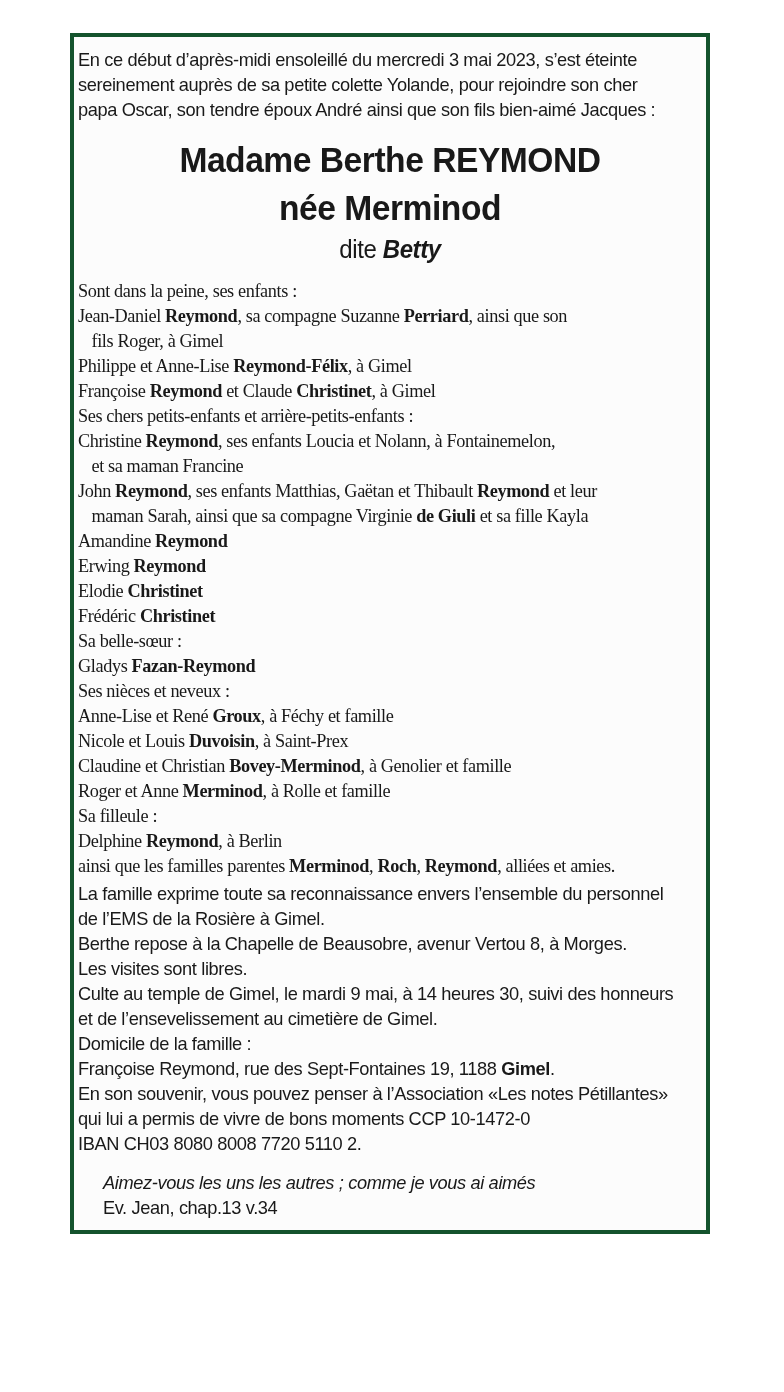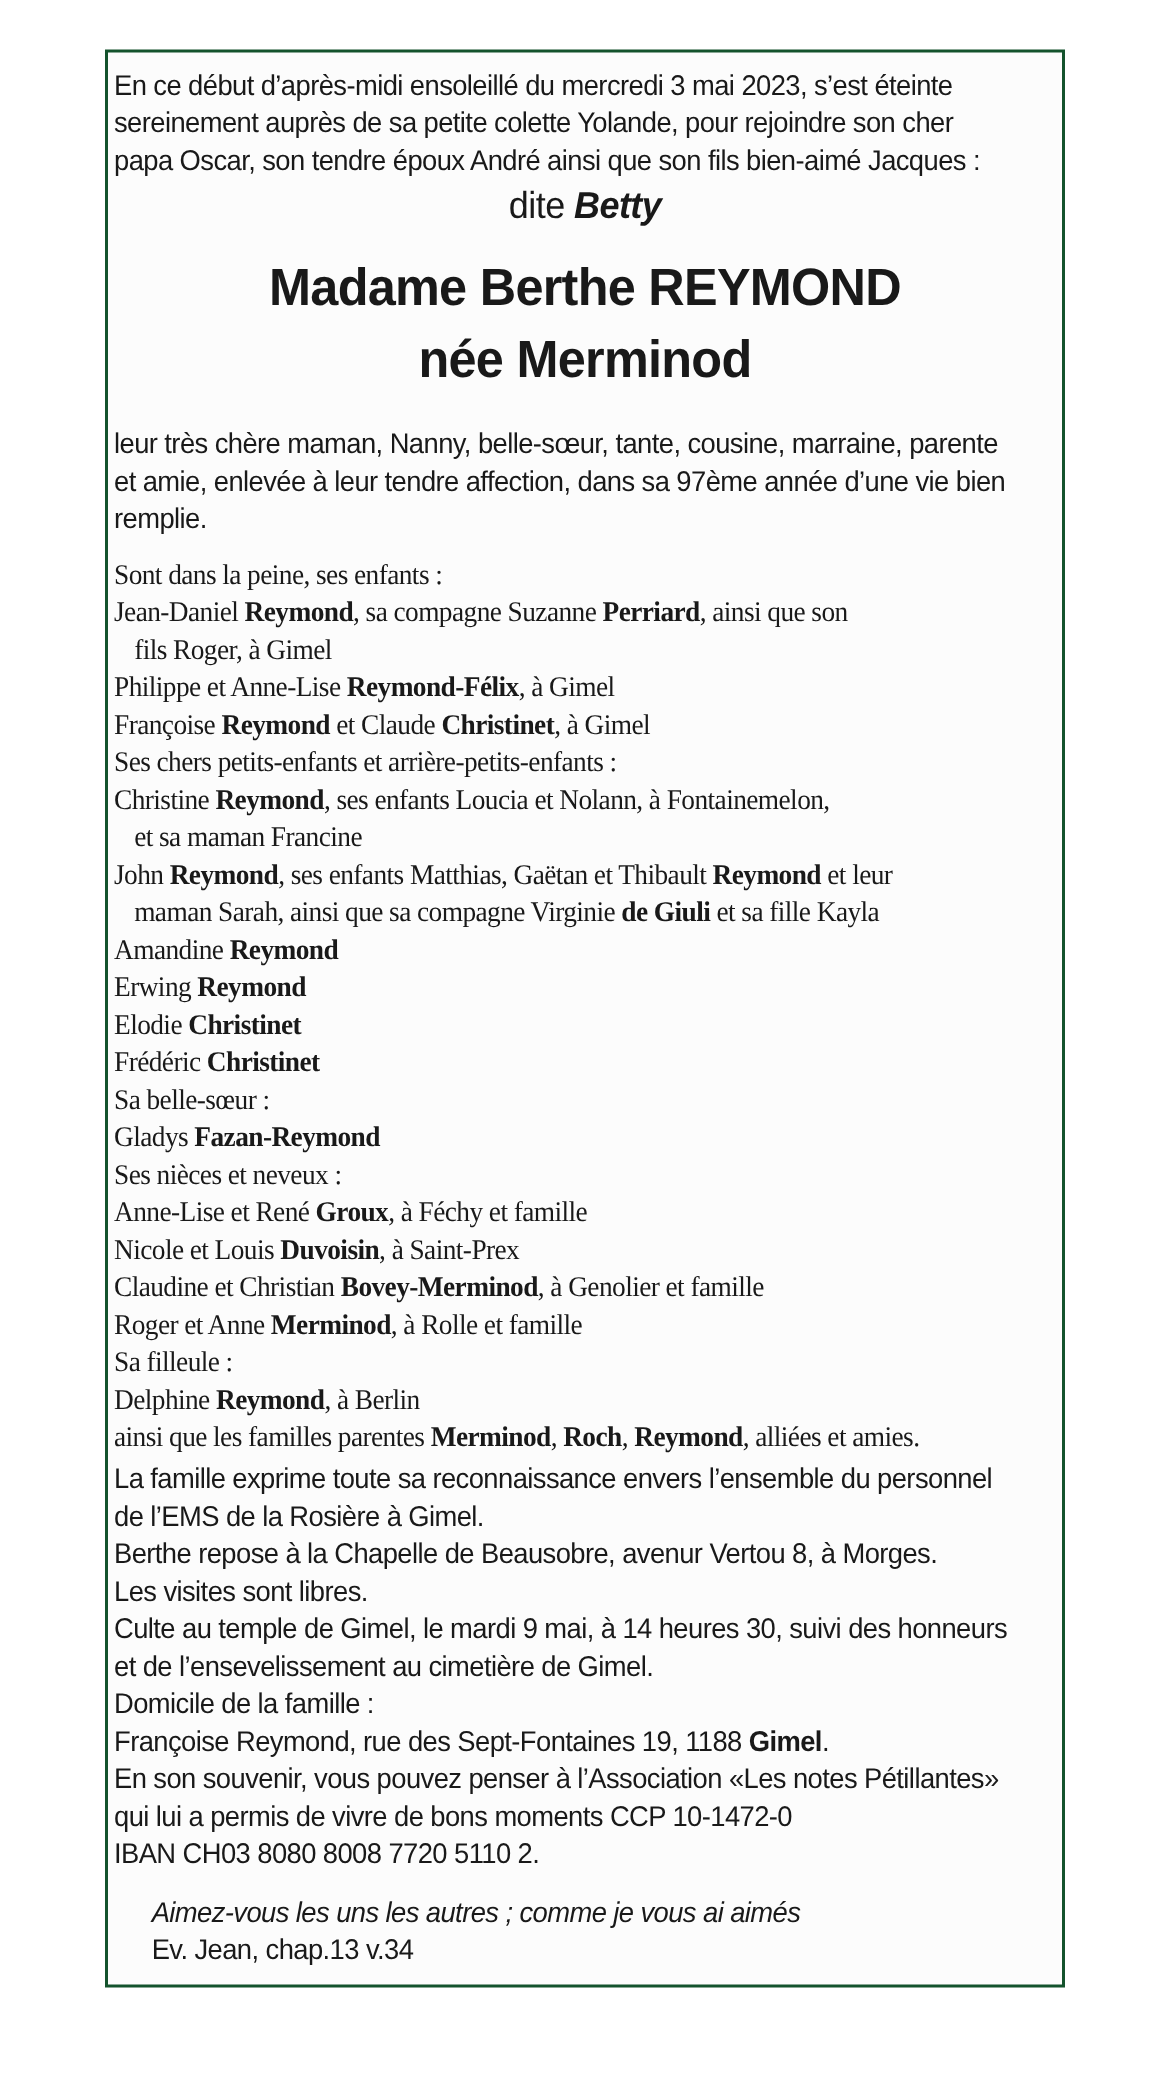--- a/index.html
+++ b/index.html
@@ -14,21 +14,21 @@
     background: #ffffff;
     overflow: hidden;
     font-family: "Liberation Sans", sans-serif;
   }
   .frame {
     position: absolute;
     left: 70px;
     top: 33px;
     width: 640px;
     box-sizing: border-box;
-    border: 2px solid #14532d;
+    border: 4px solid #14532d;
     background: #fcfcfc;
   }
   .content {
     padding: 10px 4px 10px 4px;
     color: #191919;
     font-size: 19px;
     letter-spacing: -0.4px;
     overflow: hidden;
   }
   .block { margin: 0; }
@@ -67,31 +67,26 @@
 <body>
 
 <div class="page">
   <div class="frame">
     <div class="content">
         <div class="block b-intro align-left">
           <div class="line"><span>En ce début d’après-midi ensoleillé du mercredi 3 mai 2023, s’est éteinte</span></div>
           <div class="line"><span>sereinement auprès de sa petite colette Yolande, pour rejoindre son cher</span></div>
           <div class="line"><span>papa Oscar, son tendre époux André ainsi que son fils bien-aimé Jacques :</span></div>
         </div>
-        <div class="block b-nickname align-center">
-          <div class="line"><span>dite </span><span class="bold italic">Betty</span></div>
-        </div>
         <div class="block b-deceased-name align-center">
           <div class="line"><span class="bold">Madame Berthe REYMOND</span></div>
           <div class="line"><span class="bold">née Merminod</span></div>
         </div>
-        <div class="block b-family-intro align-left">
-          <div class="line"><span>leur très chère maman, Nanny, belle-sœur, tante, cousine, marraine, parente</span></div>
-          <div class="line"><span>et amie, enlevée à leur tendre affection, dans sa 97ème année d’une vie bien</span></div>
-          <div class="line"><span>remplie.</span></div>
+        <div class="block b-nickname align-center">
+          <div class="line"><span>dite </span><span class="bold italic">Betty</span></div>
         </div>
         <div class="block b-mourners align-left">
           <div class="line"><span>Sont dans la peine, ses enfants :</span></div>
           <div class="line"><span>Jean-Daniel </span><span class="bold">Reymond</span><span>, sa compagne Suzanne </span><span class="bold">Perriard</span><span>, ainsi que son</span></div>
           <div class="line indent"><span>fils Roger, à Gimel</span></div>
           <div class="line"><span>Philippe et Anne-Lise </span><span class="bold">Reymond-Félix</span><span>, à Gimel</span></div>
           <div class="line"><span>Françoise </span><span class="bold">Reymond</span><span> et Claude </span><span class="bold">Christinet</span><span>, à Gimel</span></div>
           <div class="line"><span>Ses chers petits-enfants et arrière-petits-enfants :</span></div>
           <div class="line"><span>Christine </span><span class="bold">Reymond</span><span>, ses enfants Loucia et Nolann, à Fontainemelon,</span></div>
           <div class="line indent"><span>et sa maman Francine</span></div>

